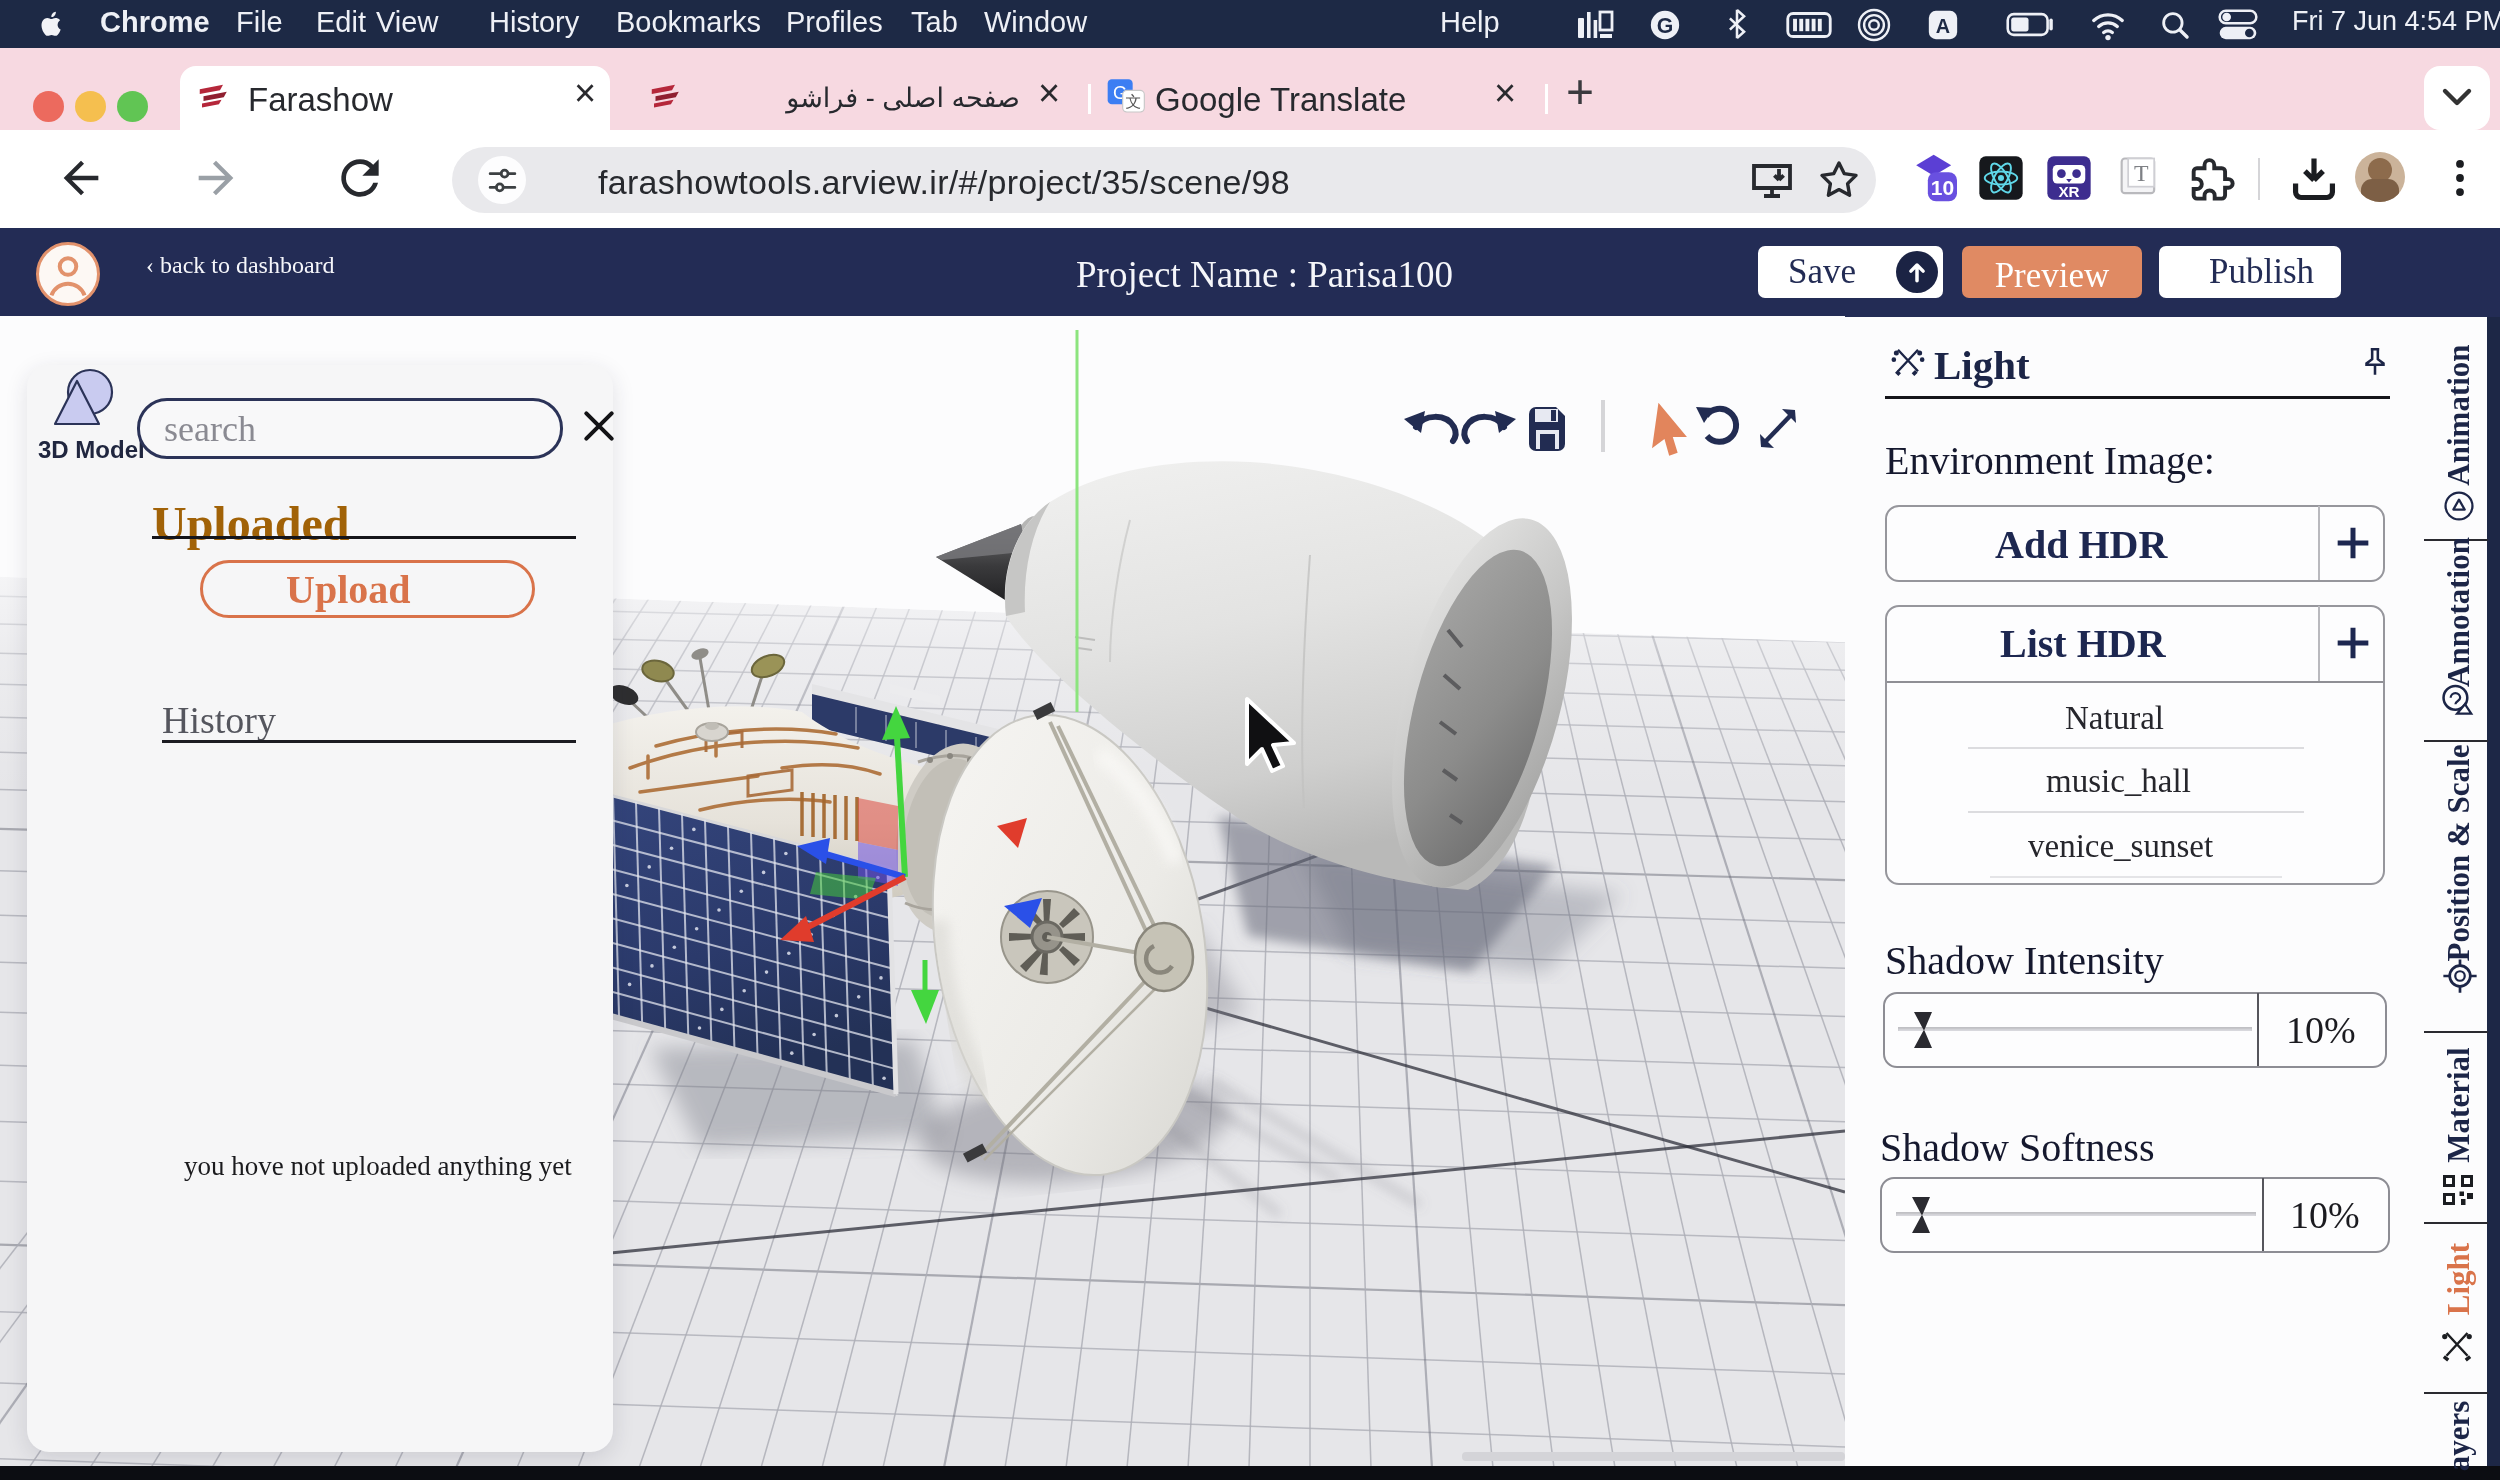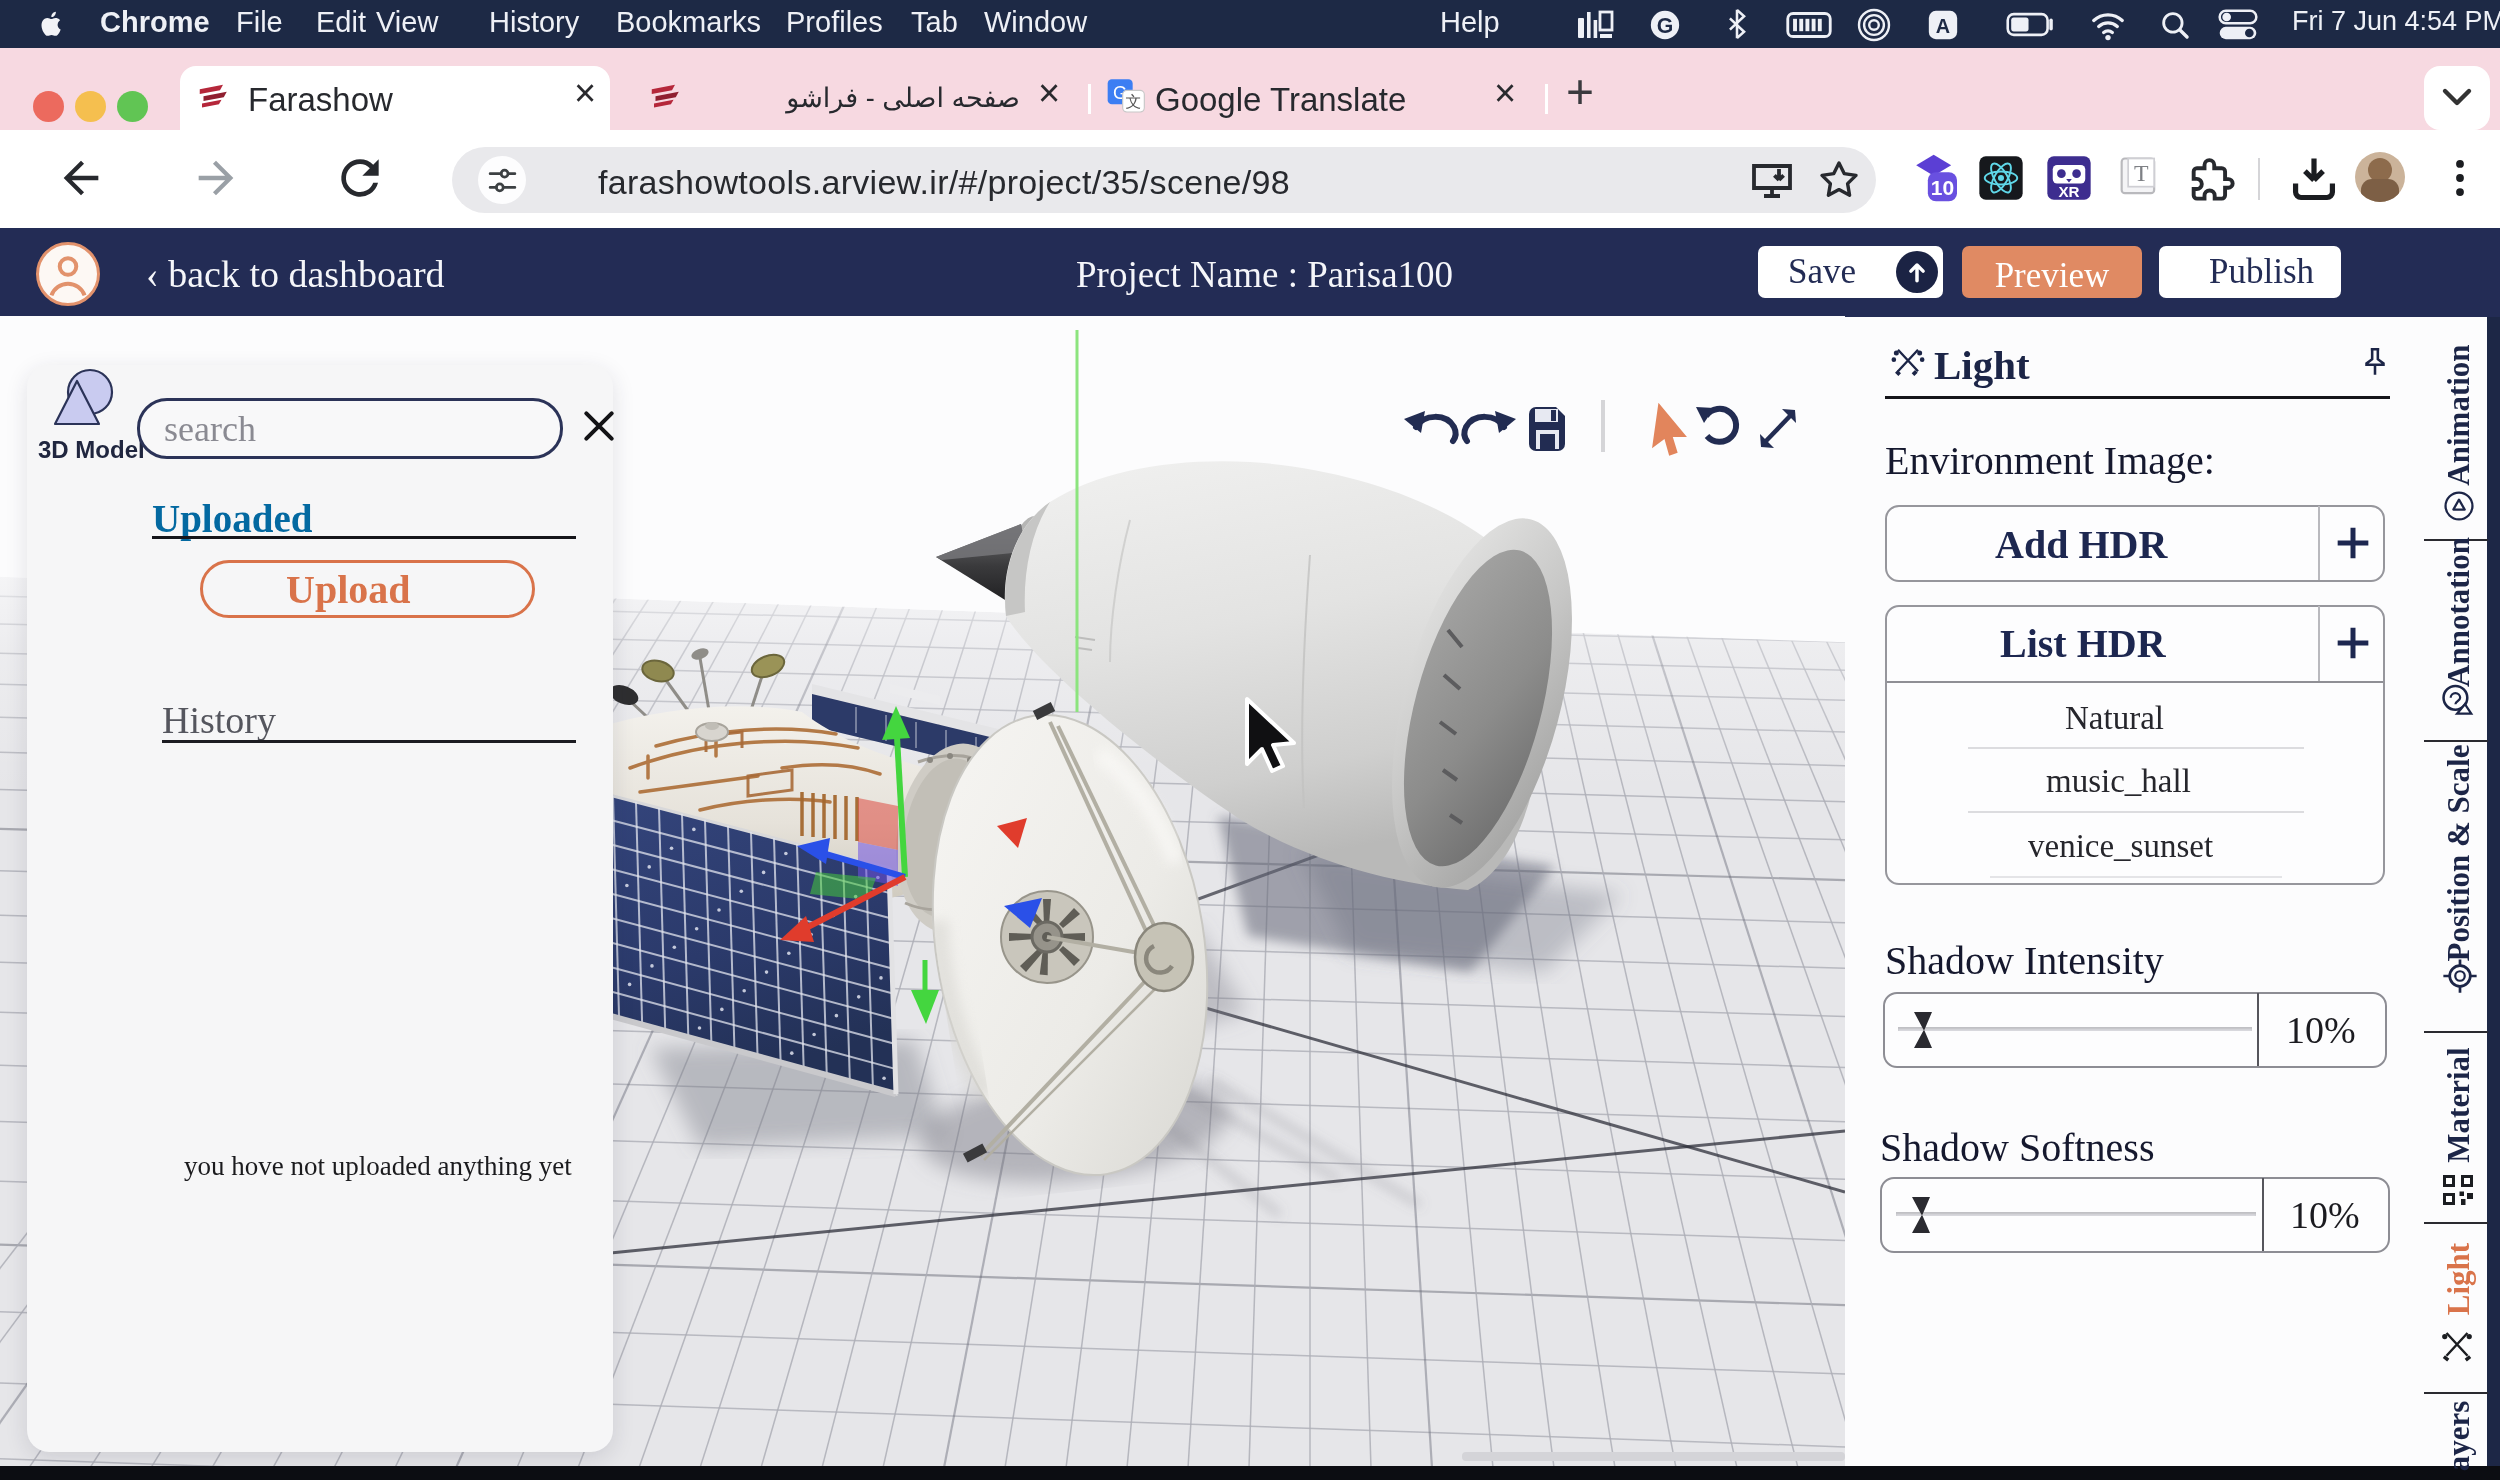--- a/index.html
+++ b/index.html
@@ -572,21 +572,21 @@
       <circle cx="12" cy="12" r="1.8"></circle>
       <circle cx="12" cy="18.5" r="1.8"></circle>
     </g>
 </svg>
 
 <div class="abs" style="left:36px;top:242px;width:64px;height:64px;border-radius:50%;background:#fdf8f4;border:3px solid #e2926c;box-sizing:border-box;"></div>
 <svg class="abs" style="left:36px;top:242px" width="64" height="64" viewBox="0 0 24 24">
   <circle cx="12" cy="9.2" r="3.1" fill="none" stroke="#e2926c" stroke-width="1.5"></circle>
   <path d="M5.8 20a6.6 6.6 0 0 1 12.4 0" fill="none" stroke="#e2926c" stroke-width="1.5"></path>
 </svg>
-<span class="abs serif" style="left:146px;top:252px;font-size:38px;color:#f5f6fa;">‹ back to dashboard</span>
+<span class="abs serif" style="left:146px;top:252px;font-size:24px;color:#f5f6fa;">‹ back to dashboard</span>
 <span class="abs serif" style="left:1076px;top:253px;font-size:37px;color:#f5f6fa;">Project Name : Parisa100</span>
 <div class="hbtn" style="left:1758px;width:185px;background:#fff;color:#232c55;">
   <span style="position:absolute;left:30px;top:6px;">Save</span>
   <span style="position:absolute;right:5px;top:5px;width:42px;height:42px;border-radius:50%;background:#1b2344;"></span>
   <svg style="position:absolute;right:5px;top:5px;" width="42" height="42" viewBox="0 0 24 24">
     <path d="M12 17V8m0 0l-3.5 3.5M12 8l3.5 3.5" stroke="#fff" stroke-width="2" fill="none" stroke-linecap="round" stroke-linejoin="round"></path>
   </svg>
 </div>
 <div class="hbtn" style="left:1962px;width:180px;background:#e08a63;color:#fff;"><span style="position:relative;top:10px;">Preview</span></div>
 <div class="hbtn" style="left:2159px;width:182px;background:#fff;color:#232c55;"><span style="position:relative;top:6px;margin-left:23px;">Publish</span></div>
@@ -594,21 +594,21 @@
 <svg class="abs" style="left:48px;top:368px" width="70" height="62" viewBox="0 0 70 62">
   <circle cx="42" cy="24" r="22" fill="#c9cbf0" stroke="#2b3358" stroke-width="2.2"></circle>
   <path d="M7 56L29 13l22 43z" fill="#c9cbf0" stroke="#2b3358" stroke-width="2.2" stroke-linejoin="round"></path>
 </svg>
 <span class="abs" style="left:38px;top:436px;font-size:24px;font-weight:bold;color:#20263f;">3D Model</span>
 <div class="abs" style="left:137px;top:398px;width:426px;height:61px;border:3px solid #2b3358;border-radius:30px;box-sizing:border-box;background:#f8f8f9;"></div>
 <span class="abs serif" style="left:164px;top:408px;font-size:36px;color:#8a8a92;">search</span>
 <svg class="abs" style="left:580px;top:407px" width="38" height="38" viewBox="0 0 24 24">
   <path d="M4 4l16 16M20 4L4 20" stroke="#131316" stroke-width="2.6" stroke-linecap="round"></path>
 </svg>
-<span class="abs serif" style="left:152px;top:496px;font-size:39px;font-weight:bold;color:#0369a1;">Uploaded</span>
+<span class="abs serif" style="left:152px;top:496px;font-size:48px;font-weight:bold;color:#a16207;">Uploaded</span>
 <div class="abs" style="left:152px;top:536px;width:424px;height:3px;background:#15151a;"></div>
 <div class="abs" style="left:200px;top:560px;width:335px;height:58px;border:3px solid #d9734a;border-radius:29px;box-sizing:border-box;"></div>
 <span class="abs serif" style="left:286px;top:566px;font-size:40px;font-weight:bold;color:#d9734a;">Upload</span>
 <span class="abs serif" style="left:162px;top:698px;font-size:38px;color:#55565e;">History</span>
 <div class="abs" style="left:162px;top:740px;width:414px;height:3px;background:#1c1c22;"></div>
 <span class="abs serif" style="left:184px;top:1151px;font-size:27px;color:#1b1b1e;">you hove not uploaded anything yet</span>
 
 <svg class="abs" style="left:1888px;top:343px" width="40" height="40" viewBox="0 0 24 24">
   <g stroke="#1c2547" stroke-width="1.4" fill="none">
     <path d="M6 4l12 13M18 4L6 17"></path>

